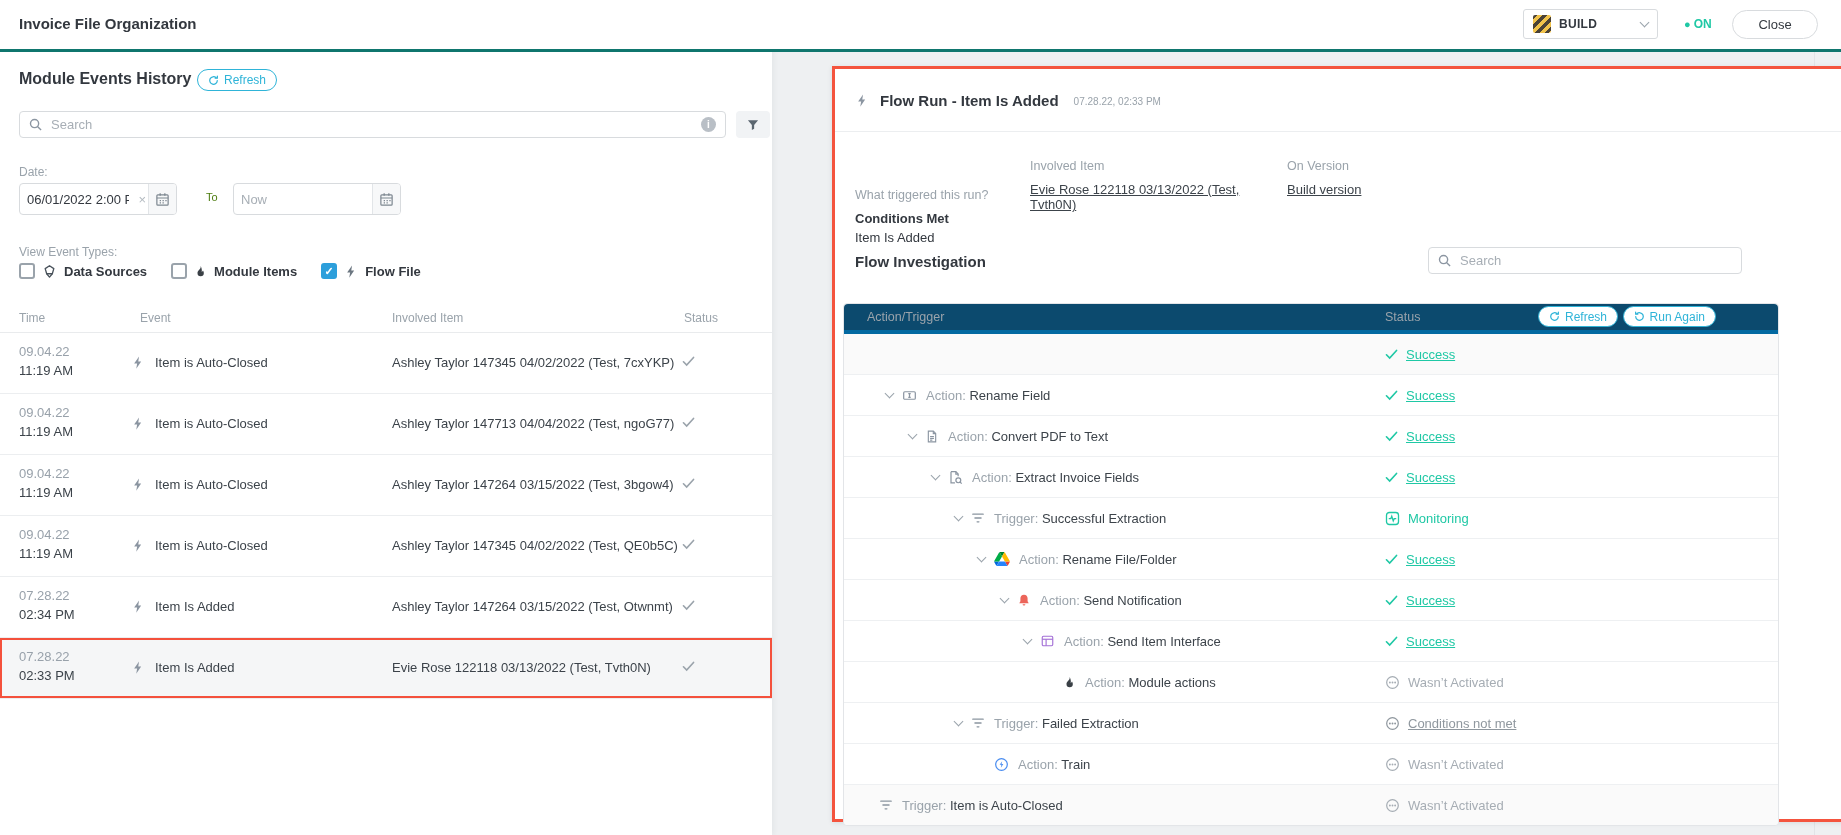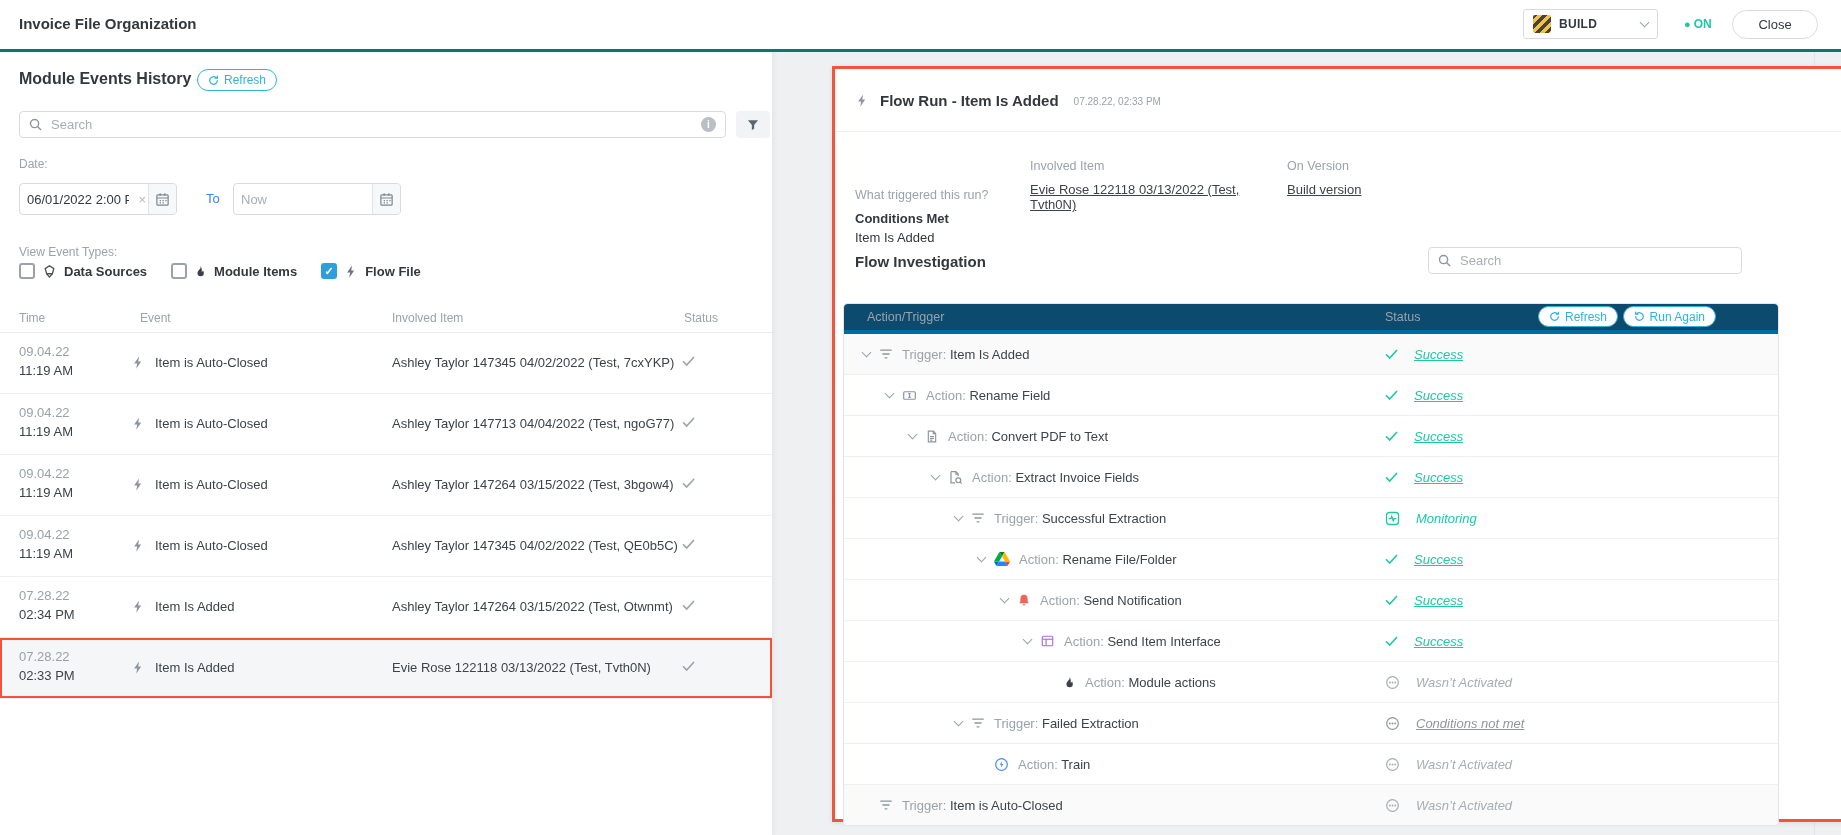--- a/index.html
+++ b/index.html
@@ -29,30 +29,30 @@
   .refresh-left{position:absolute;left:197px;top:20px;}
   .search-box{position:absolute;left:19px;top:62px;width:707px;height:27px;border:1px solid #d8dbde;border-radius:4px;
     display:flex;align-items:center;gap:7px;padding:0 9px;box-sizing:border-box;background:#fff;}
   .search-box input{border:none;outline:none;flex:1;font-size:13px;color:#33383f;font-family:inherit;background:transparent;}
   .search-box input::placeholder{color:#a7aeb5;}
   .info-dot{width:15px;height:15px;border-radius:50%;background:#b9bfc6;color:#fff;font-size:10px;font-weight:700;
     display:flex;align-items:center;justify-content:center;cursor:pointer;}
   .filter-btn{position:absolute;left:736px;top:62px;width:34px;height:27px;background:#f1f3f5;border:none;border-radius:4px;
     display:flex;align-items:center;justify-content:center;cursor:pointer;}
   .field-label{font-size:12px;color:#9aa3ab;}
-  .date-label{position:absolute;left:19px;top:108px;}
+  .date-label{position:absolute;left:19px;top:116px;}
   .date-input{position:absolute;top:134px;height:32px;border:1px solid #d8dbde;border-radius:4px;background:#fff;
     display:flex;align-items:center;box-sizing:border-box;overflow:hidden;}
   .date-from{left:19px;width:158px;}
   .date-to{left:233px;width:168px;}
   .date-input input{border:none;outline:none;flex:1;min-width:0;font-size:13px;color:#33383f;font-family:inherit;padding:0 7px;}
   .date-input input::placeholder{color:#a7aeb5;}
   .clear-x{color:#b3bac0;font-size:13px;padding:0 2px;cursor:pointer;}
   .cal-seg{width:27px;align-self:stretch;border-left:1px solid #e2e5e8;background:#f7f8f9;display:flex;align-items:center;justify-content:center;cursor:pointer;}
-  .to-label{position:absolute;left:206px;top:142px;font-size:13px;color:#3b82f6;}
+  .to-label{position:absolute;left:206px;top:142px;font-size:11px;color:#4d7c0f;}
   .vet-label{position:absolute;left:19px;top:196px;}
   .vet-row{position:absolute;left:19px;top:214px;display:flex;gap:24px;align-items:center;}
   .vet-item{display:flex;align-items:center;gap:7px;font-size:13px;font-weight:700;color:#33383f;cursor:pointer;}
   .cb{width:16px;height:16px;border:2px solid #9aa3ab;border-radius:3px;box-sizing:border-box;background:#fff;
     display:flex;align-items:center;justify-content:center;font-size:11px;color:#fff;}
   .cb.checked{background:#2d9fdb;border-color:#2d9fdb;}
   .lt-head{position:absolute;left:0;right:0;top:258px;height:25px;border-bottom:1px solid #e9ebed;font-size:12px;color:#9aa3ab;}
   .lt-head span{position:absolute;top:4px;}
   .col-time{left:19px;} .col-event{left:140px;} .col-item{left:392px;} .col-status{left:684px;}
   .lt-rows{position:absolute;left:0;right:0;top:284px;}
@@ -95,21 +95,21 @@
   .ft-refresh{position:absolute;right:160px;top:2px;height:21px;}
   .ft-runagain{position:absolute;right:62px;top:2px;height:21px;}
   .ft-row{position:relative;height:40px;border-bottom:1px solid #eef0f2;background:#fff;cursor:pointer;}
   .ft-row:last-child{border-bottom:none;border-radius:0 0 4px 4px;}
   .ft-row.shaded{background:#fafafa;}
   .ft-left{position:absolute;left:0;top:0;bottom:0;display:flex;align-items:center;gap:9px;}
   .tree-chev{flex:0 0 auto;margin-top:-3px;cursor:pointer;}
   .tree-chev.hidden{visibility:hidden;}
   .ft-text .pfx{color:#9aa3ab;}
   .ft-text .nm{color:#3c434a;}
-  .ft-status{position:absolute;left:541px;top:0;bottom:0;display:flex;align-items:center;gap:16px;font-size:13px;font-style:italic;}
+  .ft-status{position:absolute;left:541px;top:0;bottom:0;display:flex;align-items:center;gap:8px;font-size:13px;}
   .ft-status.success{color:#1fc8a5;} .ft-status.success .st-lab{text-decoration:underline;cursor:pointer;}
   .ft-status.monitoring{color:#1fc8a5;}
   .ft-status.inactive{color:#a6adb4;}
   .ft-status.inactive-link{color:#8f979e;} .ft-status.inactive-link .st-lab{text-decoration:underline;cursor:pointer;}
 </style>
 </head>
 <body>
 
 <div id="app">
 
@@ -394,31 +394,20 @@
               <svg width="11" height="11" viewBox="0 0 16 16" fill="none" stroke="currentColor" stroke-width="1.8" stroke-linecap="round">
                 <path d="M2.5 8a5.5 5.5 0 1 0 1.7-3.97"></path>
                 <path d="M2.4 1.6v3.1h3.1"></path>
               </svg>
             </span>
           <span>Run Again</span>
         </button>
       </div>
       <div id="ft-body">
           <div class="ft-row shaded">
-    <div class="ft-left" style="padding-left: 19px;">
-      <span class="tree-chev chev"></span>
-      <span class="icon row-icon" style="color: rgb(138, 149, 160);">
-                <svg width="14" height="12" viewBox="0 0 16 14" stroke="#8a95a0" stroke-width="1.7" stroke-linecap="round">
-                  <line x1="2" y1="2.5" x2="14" y2="2.5"></line>
-                  <line x1="4.5" y1="7" x2="11.5" y2="7"></line>
-                  <line x1="7" y1="11.5" x2="9" y2="11.5"></line>
-                </svg>
-              </span>
-      <span class="ft-text"><span class="pfx">Trigger:</span> <span class="nm">Item Is Added</span></span>
-    </div>
     <div class="ft-status success">
       <span class="icon st-icon">
                 <svg width="13" height="11" viewBox="0 0 14 12">
                   <path d="M1.5 6.3 5 9.8 12.5 1.6" fill="none" stroke="currentColor" stroke-width="1.8" stroke-linecap="round"></path>
                 </svg>
               </span>
       <span class="st-lab">Success</span>
     </div>
   </div>
           <div class="ft-row">

